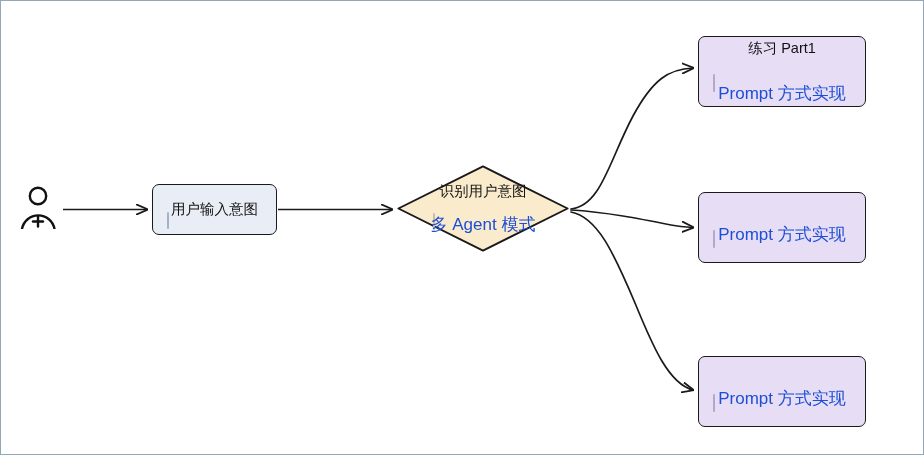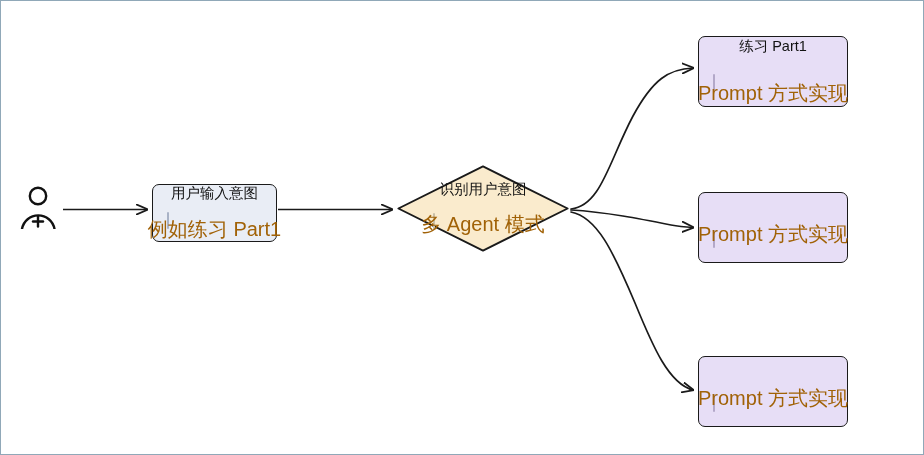--- a/index.html
+++ b/index.html
@@ -42,41 +42,41 @@
   .node-title {
     font-size: 14.5px;
     color: #121212;
     line-height: 1.25;
     text-align: center;
     white-space: nowrap;
     position: relative;
     z-index: 3;
   }
   .node-sub {
-    font-size: 20px;
-    color: #a16207;
+    font-size: 17px;
+    color: #1d4ed8;
     line-height: 1.25;
     text-align: center;
     white-space: nowrap;
     margin-top: 14px;
     position: relative;
     z-index: 3;
   }
   .sub-bar {
     position: absolute;
     width: 2px;
     border-radius: 1px;
     z-index: 2;
   }
   
   #node-input {
     left: 151px;
     top: 183px;
     width: 125px;
-    height: 58px;
+    height: 51px;
     background: #e9edf5;
   }
   #node-input .sub-bar {
     left: 14px;
     top: 27px;
     height: 17px;
     background: #a8b2c6;
   }
   
   #node-decide {
@@ -95,21 +95,21 @@
   #node-decide .sub-bar {
     left: 36px;
     top: 48px;
     height: 17px;
     background: #c9bfa6;
   }
   
   .purple {
     background: #e7deF6;
     background: #e7def6;
-    width: 150px;
+    width: 168px;
     height: 71px;
     left: 697px;
     gap: 12px;
   }
   .purple .sub-bar {
     left: 14px;
     top: 37px;
     height: 18px;
     background: #b3a8c9;
   }
@@ -154,21 +154,20 @@
       <circle cx="19" cy="11" r="8.2" fill="none" stroke="#111111" stroke-width="2.4"></circle>
       <path d="M 3 44 A 16.5 16.5 0 0 1 35.5 44" fill="none" stroke="#111111" stroke-width="2.4" stroke-linecap="round"></path>
       <line x1="19" y1="31.5" x2="19" y2="41.5" stroke="#111111" stroke-width="2.4" stroke-linecap="round"></line>
       <line x1="14" y1="36.5" x2="24" y2="36.5" stroke="#111111" stroke-width="2.4" stroke-linecap="round"></line>
     </svg>
   </div>
 
   <div class="node boxnode" id="node-input">
     <span class="sub-bar"></span>
     <div class="node-title">用户输入意图</div>
-    <div class="node-sub">例如练习 Part1</div>
   </div>
 
   <div class="node" id="node-decide">
     <svg class="diamond-fill" viewBox="0 0 172 87" xmlns="http://www.w3.org/2000/svg" preserveAspectRatio="none">
       <polygon points="86,1.4 170.6,43.5 86,85.6 1.4,43.5" fill="#faebcd" stroke="#1a1a1a" stroke-width="1.9" stroke-linejoin="round"></polygon>
     </svg>
     <span class="sub-bar"></span>
     <div class="node-title">识别用户意图</div>
     <div class="node-sub">多 Agent 模式</div>
   </div>

